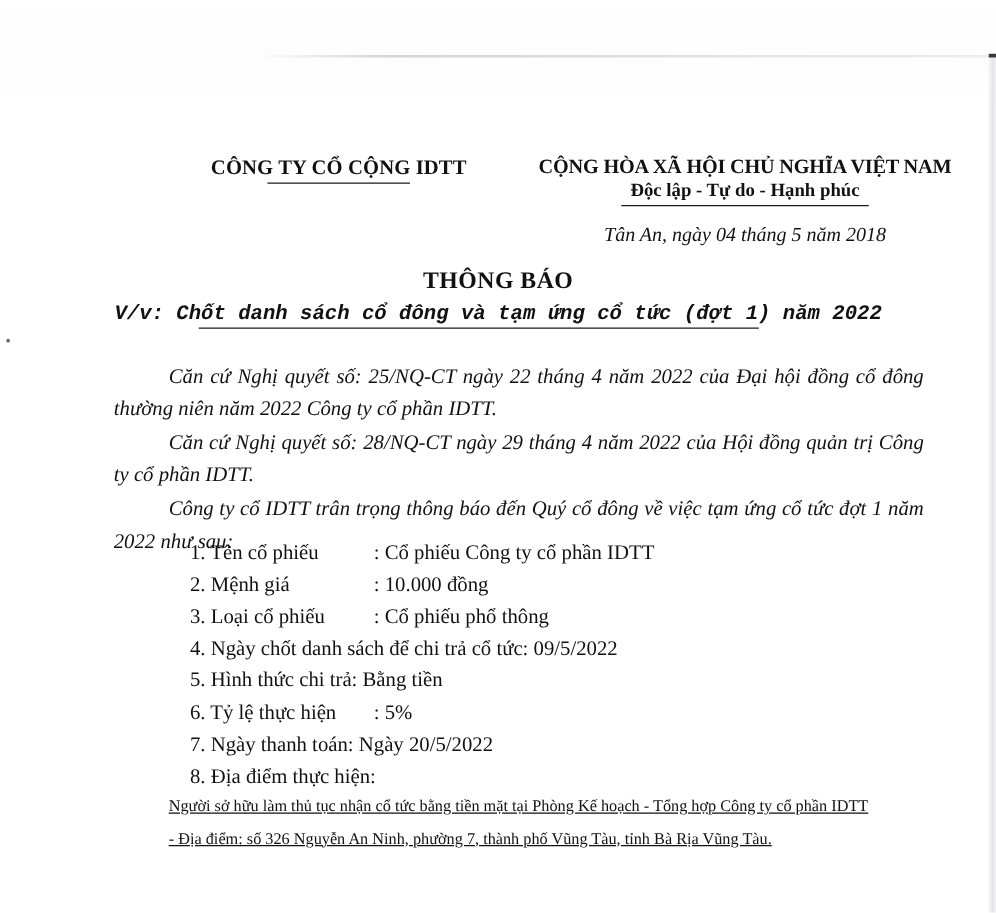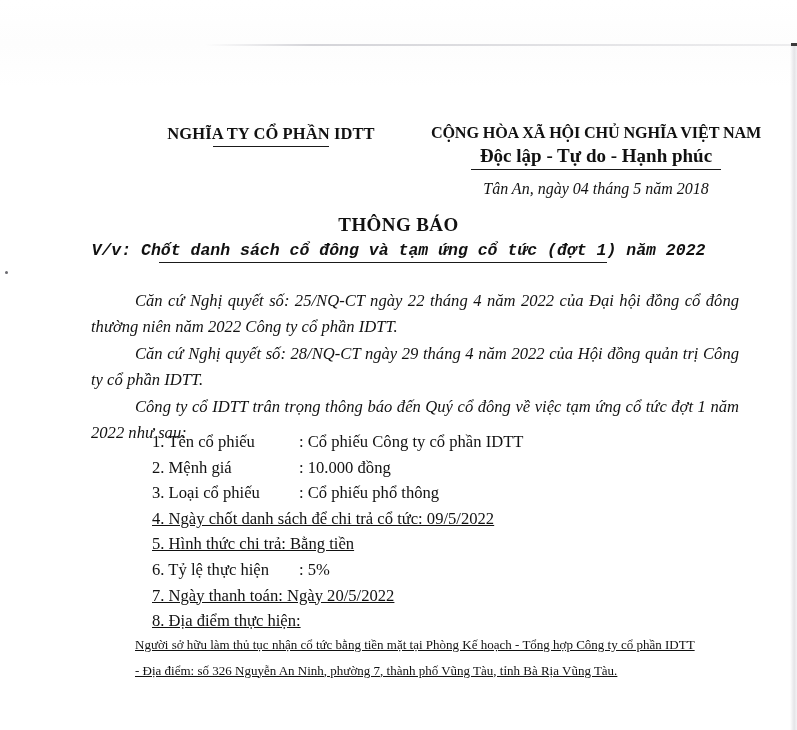--- a/index.html
+++ b/index.html
@@ -101,21 +101,21 @@
     height: 1px;
     background: #1a1a1a;
   }
   .nation-line {
     font-size: 16.2px;
     font-weight: bold;
     white-space: nowrap;
     letter-spacing: -0.15px;
   }
   .motto {
-    font-size: 19px;
+    font-size: 15px;
     font-weight: bold;
     margin-top: 2px;
     display: inline-block;
     position: relative;
     white-space: nowrap;
   }
   .motto::after {
     content: "";
     position: absolute;
     left: -4%;
@@ -206,21 +206,21 @@
     line-height: 25.6px;
     white-space: nowrap;
     display: flex;
   }
   .li .lbl {
     display: inline-block;
     width: 147px;
     flex: 0 0 auto;
   }
   .li .val { display: inline-block; }
-  .li.plain { display: block; text-decoration: underline; }
+  .li.plain { display: block; }
 
   
   .closing {
     position: absolute;
     left: 91px;
     top: 632px;
     width: 648px;
   }
   .closing p {
     margin: 0;
@@ -248,21 +248,21 @@
 
 <div id="page">
 
   <div class="scan-edge-top"></div>
   <div class="scan-edge-right"></div>
   <div class="scan-nick"></div>
   <div class="speck"></div>
 
   <div class="header">
     <div class="hdr-left">
-      <span class="org-name">NGHĨA TY CỔ PHẦN IDTT</span>
+      <span class="org-name">CÔNG TY CỔ CỘNG IDTT</span>
     </div>
     <div class="hdr-right">
       <div class="nation-line">CỘNG HÒA XÃ HỘI CHỦ NGHĨA VIỆT NAM</div>
       <span class="motto">Độc lập - Tự do - Hạnh phúc</span>
     </div>
     <div class="place-date">Tân An, ngày 04 tháng 5 năm 2018</div>
   </div>
 
   <div class="title-block">
     <div class="doc-title">THÔNG BÁO</div>

